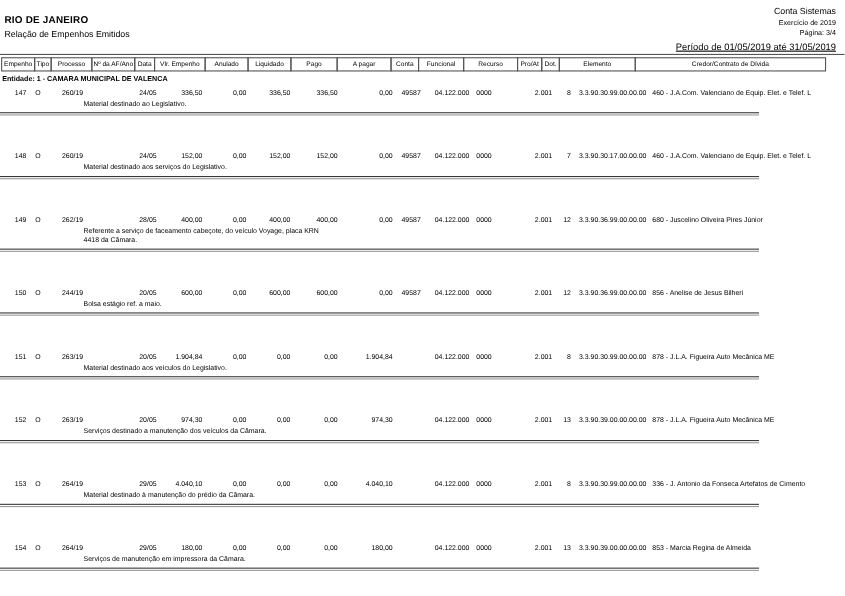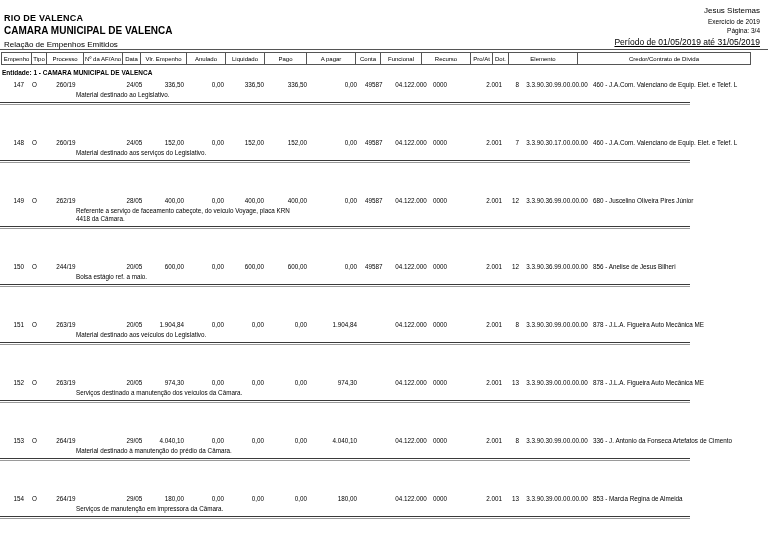--- a/index.html
+++ b/index.html
@@ -76,26 +76,25 @@
     margin-top: 3px;
   }
 </style>
 </head>
 <body>
 
 <div class="page">
 
   <div class="top">
     <div class="top-left">
-      <div class="state">RIO DE VALENCA</div>
-      <div class="org">CAMARA MUNICIPAL DE VALENCA</div>
+      <div class="state">RIO DE JANEIRO</div>
       <div class="report-title">Relação de Empenhos Emitidos</div>
     </div>
     <div class="top-right">
-      <div class="vendor">Jesus Sistemas</div>
+      <div class="vendor">Conta Sistemas</div>
       <div class="meta-small">Exercício de 2019</div>
       <div class="meta-small">Página: 3/4</div>
       <div class="period">Período de 01/05/2019 até 31/05/2019</div>
     </div>
   </div>
 
   <div class="rule-top"></div>
 
   <div class="thead">
     <div class="th c0">Empenho</div>

